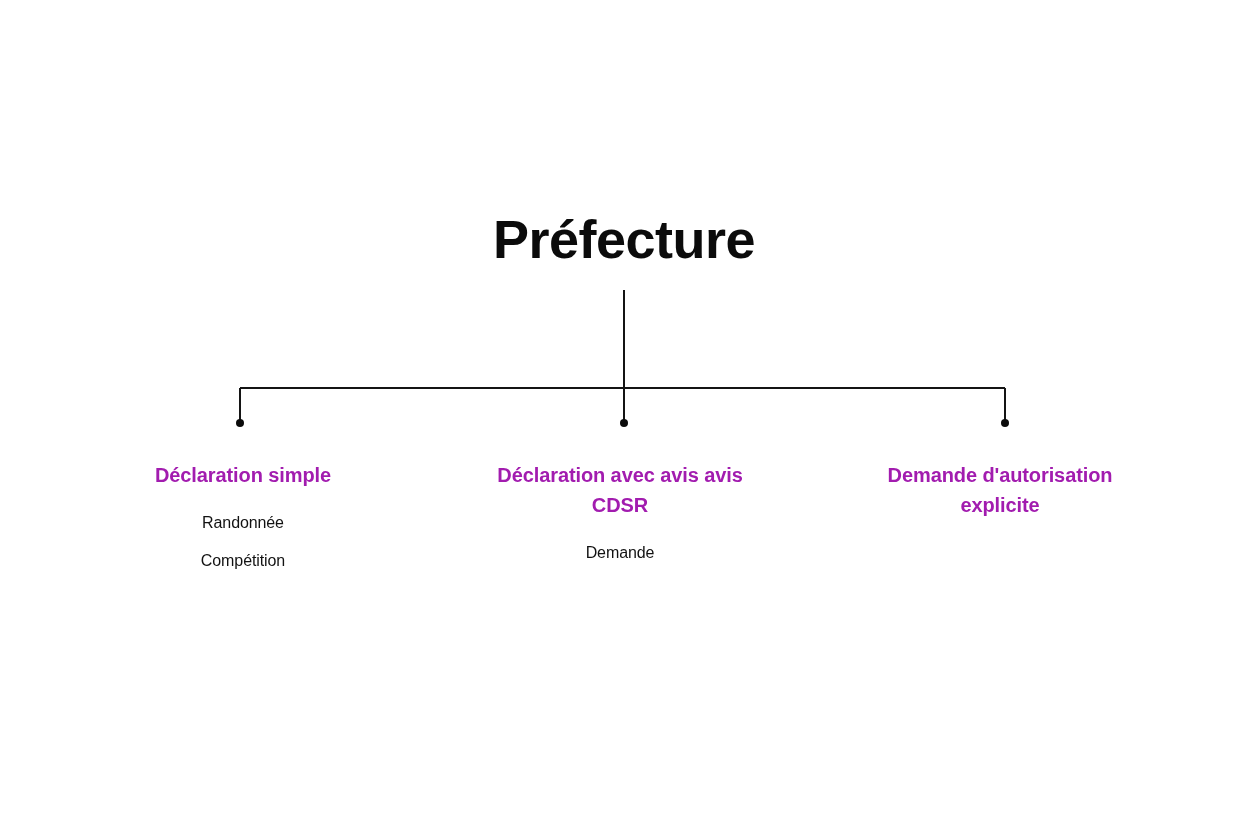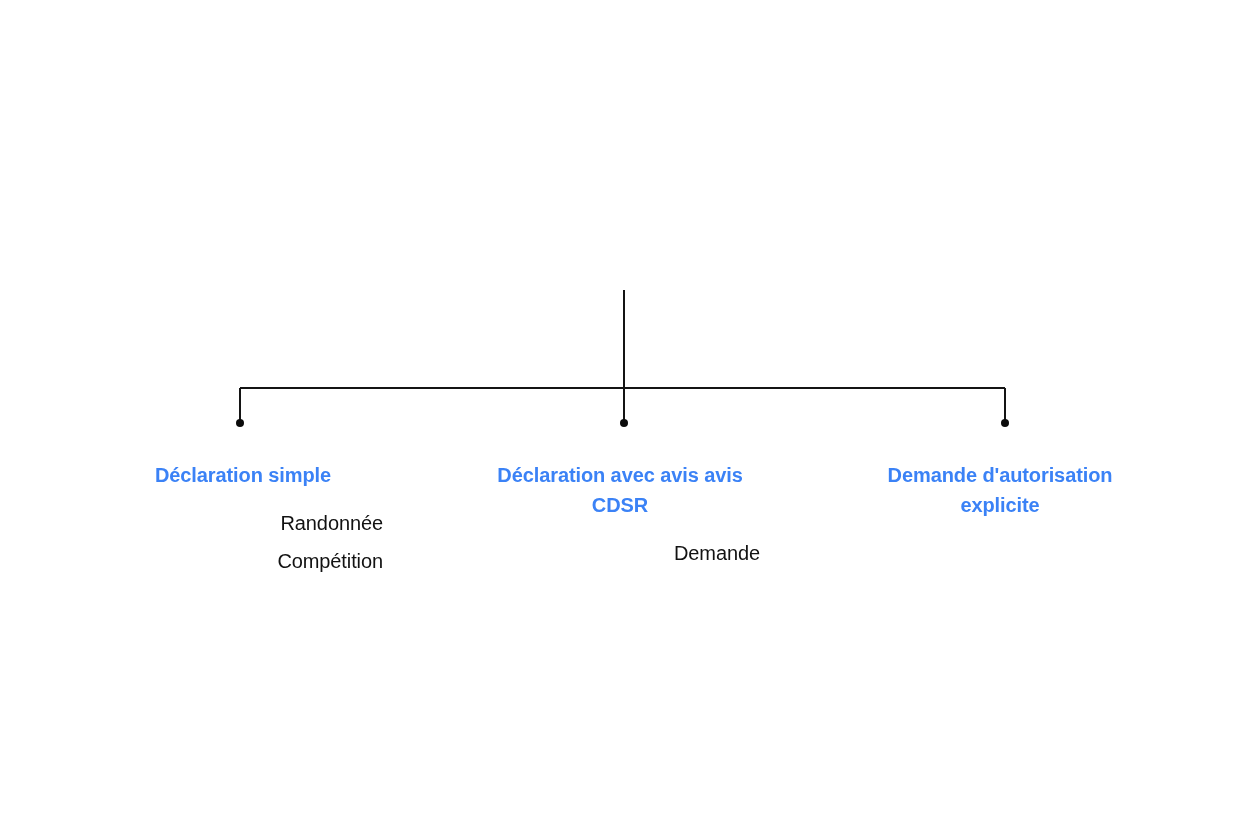--- a/index.html
+++ b/index.html
@@ -64,42 +64,43 @@
 
   .branch-1 { left: 103px;  width: 280px; }
   .branch-2 { left: 480px;  width: 280px; }
   .branch-3 { left: 860px;  width: 280px; }
 
   .branch-title {
     font-size: 20px;
     font-weight: 700;
     line-height: 30px;
     text-align: center;
-    color: #3b82f6;
+    color: #a21caf;
     letter-spacing: -0.1px;
   }
 
   .branch-items {
     margin-top: 14px;
   }
 
   .branch-item {
-    font-size: 20px;
+    font-size: 16px;
     font-weight: 400;
     line-height: 38px;
-    text-align: right;
+    text-align: center;
     color: #121212;
     letter-spacing: -0.1px;
   }
 </style>
 </head>
 <body>
 
 <div class="canvas">
 
+  <div class="root-title">Préfecture</div>
 
   <svg class="connectors" viewBox="0 0 1248 832" width="1248" height="832">
 
     <line x1="624" y1="290" x2="624" y2="388" stroke="#141414" stroke-width="2"></line>
 
     <line x1="240" y1="388" x2="1005" y2="388" stroke="#141414" stroke-width="2"></line>
 
     <line x1="240" y1="388" x2="240" y2="423" stroke="#141414" stroke-width="2"></line>
 
     <line x1="624" y1="388" x2="624" y2="423" stroke="#141414" stroke-width="2"></line>

